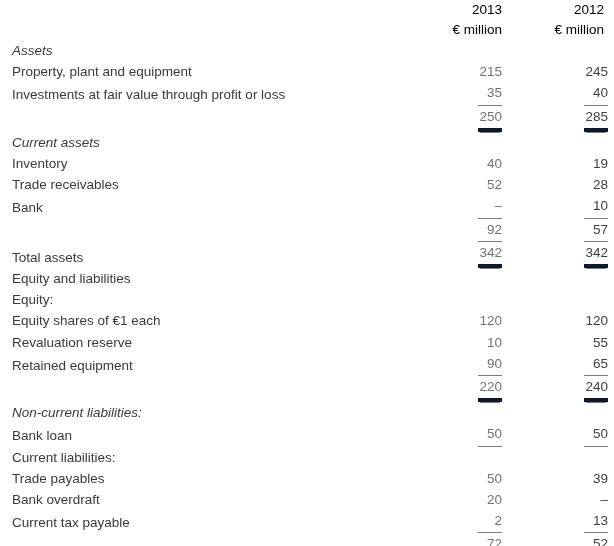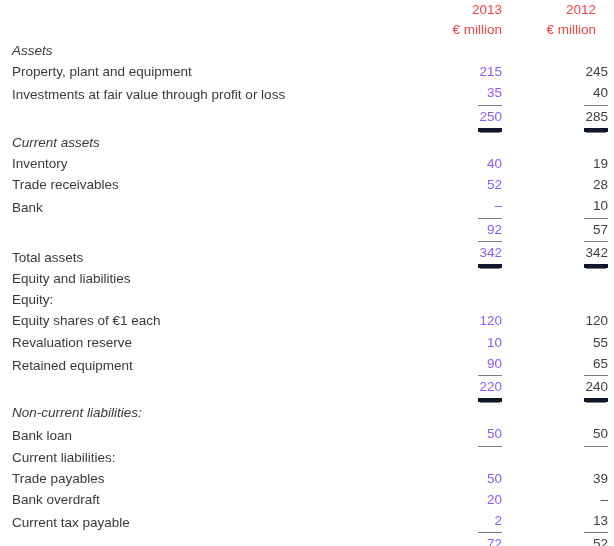--- a/index.html
+++ b/index.html
@@ -38,34 +38,34 @@
     line-height: 21.2px;
     white-space: nowrap;
   }
   td.label {
     padding-left: 12px;
     color: #3a3a38;
   }
   td.num {
     text-align: right;
     padding-right: 18px;
-    color: #8b5cf6;
+    color: #737373;
     font-variant-numeric: lining-nums;
   }
   td.num2 {
     text-align: right;
     padding-right: 6px;
     color: #404040;
   }
   .hdr td {
-    color: #ef4444;
+    color: #000000;
     line-height: 20px;
   }
   .hdr td.num { padding-right: 18px; }
-  .hdr td.num2 { padding-right: 18px; }
+  .hdr td.num2 { padding-right: 10px; }
 
   .ital { font-style: italic; }
 
   
   .u1 > span.v {
     display: inline-block;
     border-bottom: 1px solid #7c7c78;
     padding-bottom: 1px;
     min-width: 24px;
     text-align: right;

